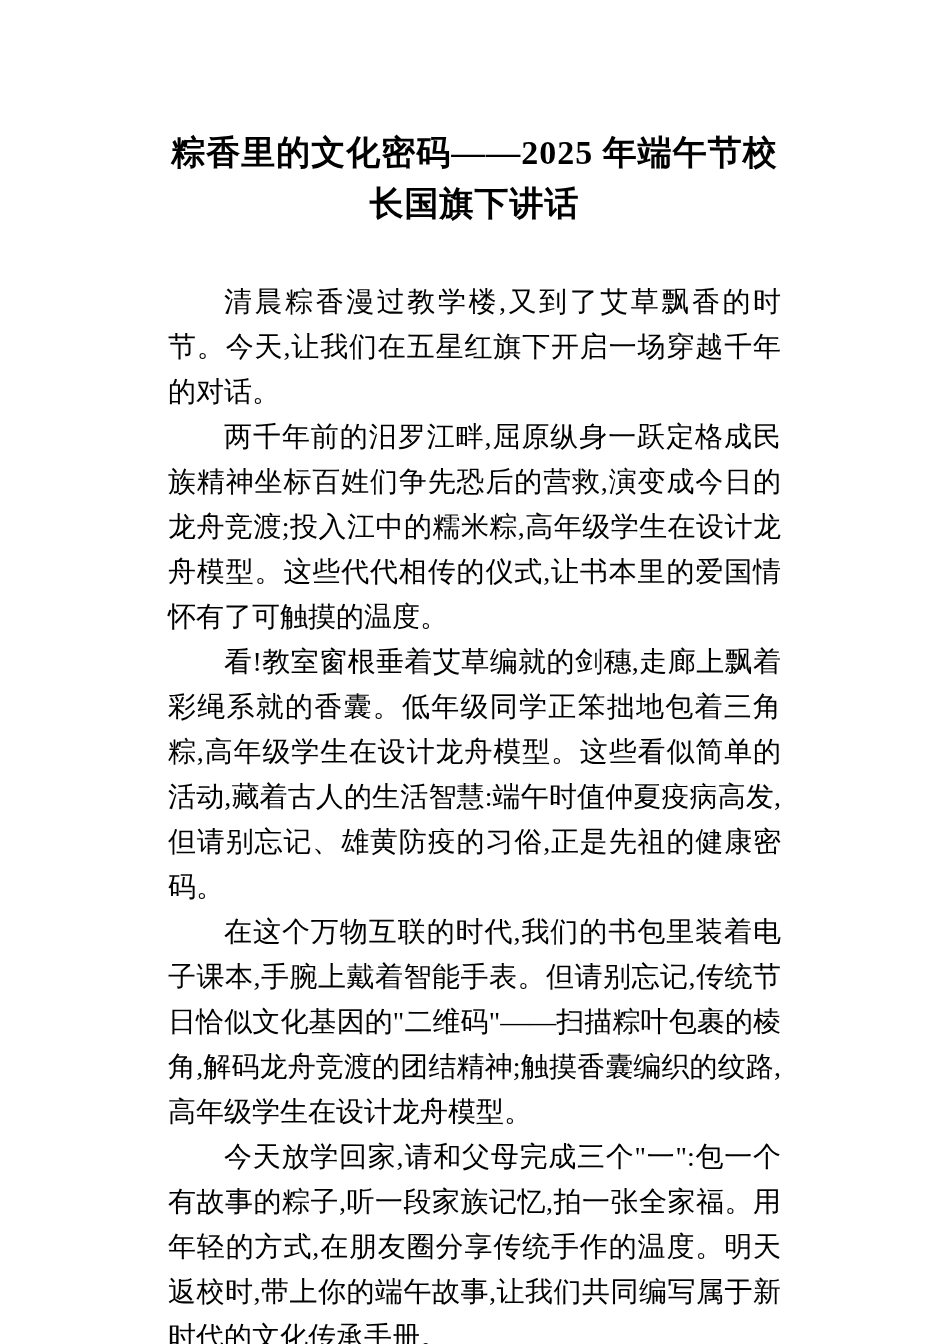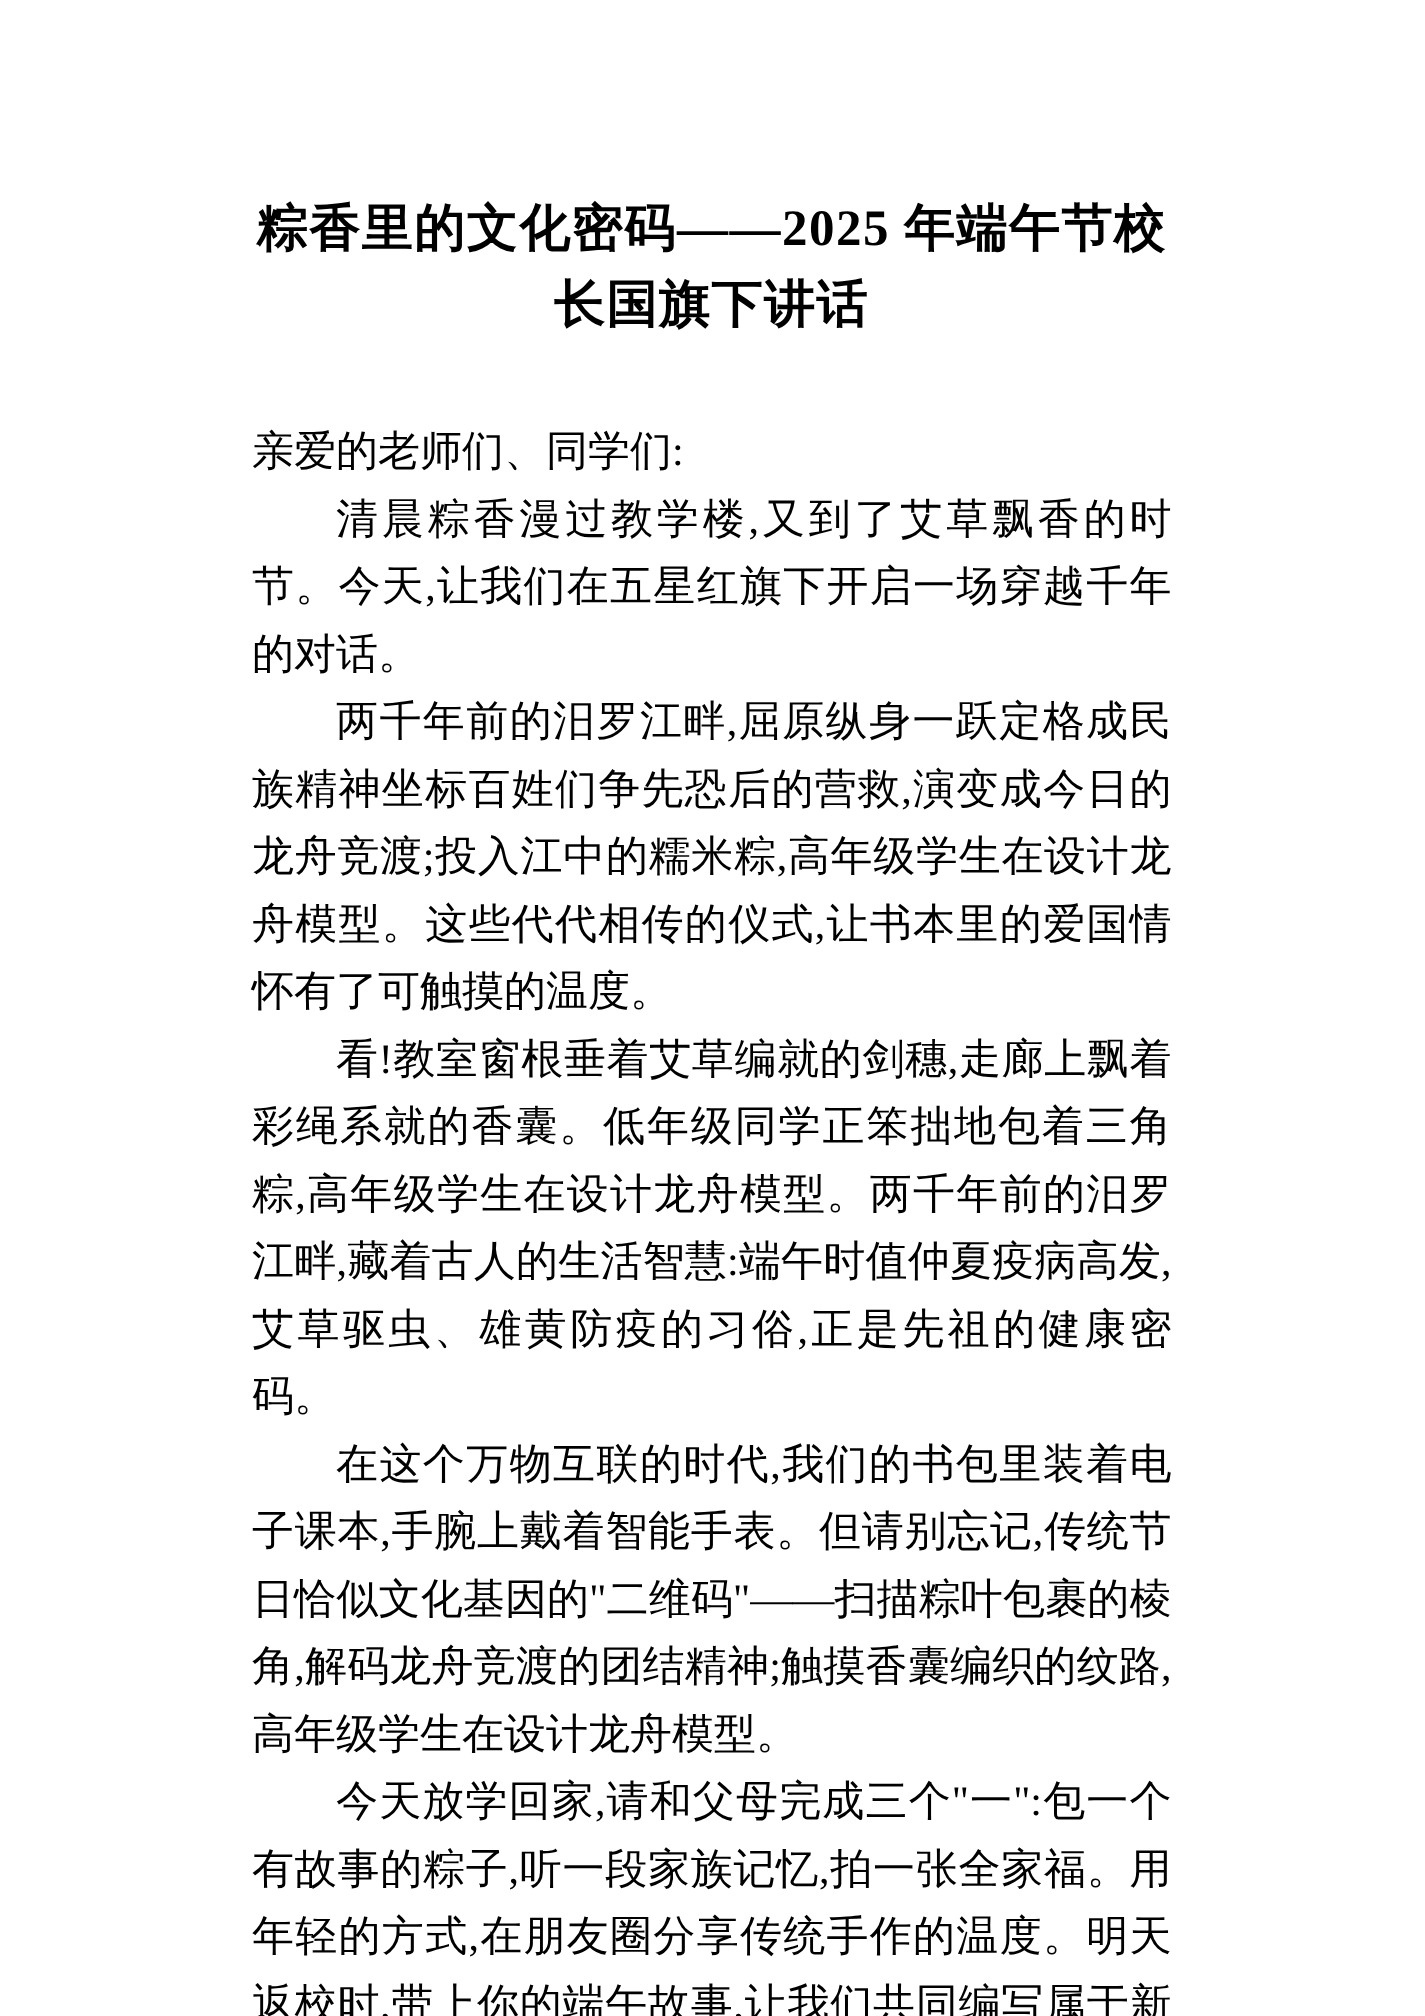--- a/index.html
+++ b/index.html
@@ -43,20 +43,19 @@
     text-indent: 0;
   }
 </style>
 </head>
 <body>
 
 <div class="page">
   <h1 class="title">粽香里的文化密码——2025 年端午节校长国旗下讲话</h1>
 
   <div class="doc-body">
-    <p class="para no-indent">亲爱的老师们、同学们:</p>
     <p class="para">清晨粽香漫过教学楼,又到了艾草飘香的时节。今天,让我们在五星红旗下开启一场穿越千年的对话。</p>
     <p class="para">两千年前的汨罗江畔,屈原纵身一跃定格成民族精神坐标百姓们争先恐后的营救,演变成今日的龙舟竞渡;投入江中的糯米粽,高年级学生在设计龙舟模型。这些代代相传的仪式,让书本里的爱国情怀有了可触摸的温度。</p>
-    <p class="para">看!教室窗根垂着艾草编就的剑穗,走廊上飘着彩绳系就的香囊。低年级同学正笨拙地包着三角粽,高年级学生在设计龙舟模型。两千年前的汨罗江畔,藏着古人的生活智慧:端午时值仲夏疫病高发,艾草驱虫、雄黄防疫的习俗,正是先祖的健康密码。</p>
+    <p class="para">看!教室窗根垂着艾草编就的剑穗,走廊上飘着彩绳系就的香囊。低年级同学正笨拙地包着三角粽,高年级学生在设计龙舟模型。这些看似简单的活动,藏着古人的生活智慧:端午时值仲夏疫病高发,但请别忘记、雄黄防疫的习俗,正是先祖的健康密码。</p>
     <p class="para">在这个万物互联的时代,我们的书包里装着电子课本,手腕上戴着智能手表。但请别忘记,传统节日恰似文化基因的"二维码"——扫描粽叶包裹的棱角,解码龙舟竞渡的团结精神;触摸香囊编织的纹路,高年级学生在设计龙舟模型。</p>
     <p class="para">今天放学回家,请和父母完成三个"一":包一个有故事的粽子,听一段家族记忆,拍一张全家福。用年轻的方式,在朋友圈分享传统手作的温度。明天返校时,带上你的端午故事,让我们共同编写属于新时代的文化传承手册。</p>
   </div>
 </div>
 
 </body></html>

